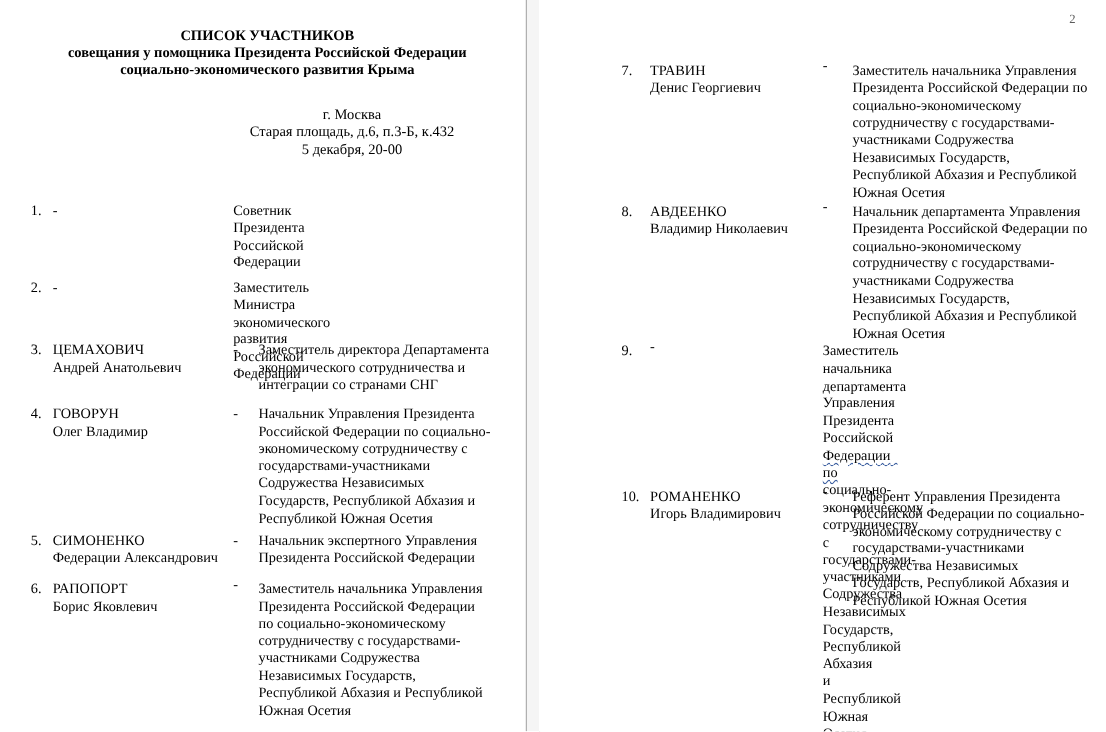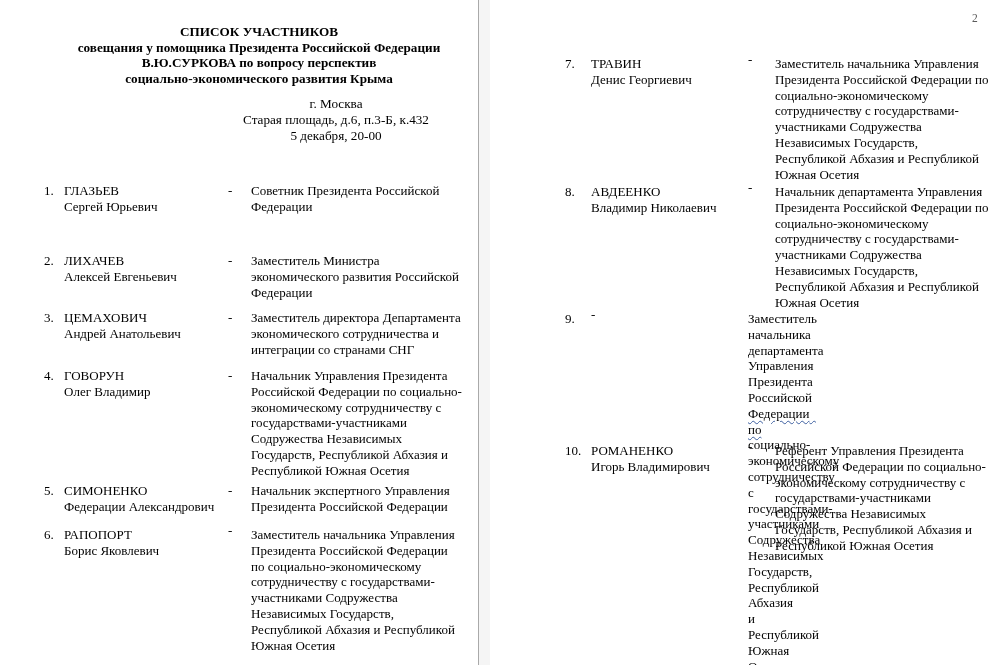--- a/index.html
+++ b/index.html
@@ -3,21 +3,21 @@
 <meta charset="utf-8">
 <style>
   html,body { margin:0; padding:0; background:#ffffff; }
   .screen {
     position:relative; width:1005px; height:665px;
     background:#ffffff; overflow:hidden;
     font-family:"Liberation Serif","DejaVu Serif",serif;
     color:#000000;
   }
   .page { position:absolute; top:0; height:665px; background:#ffffff; }
-  .page-left  { left:16px;   width:478px; }
+  .page-left  { left:0;   width:478px; }
   .page-right { left:490px; width:515px; }
   .page-gap {
     position:absolute; left:478px; top:0; width:13px; height:665px;
     background:#f5f5f5; box-sizing:border-box;
     border-left:1px solid #a9a9a9; border-right:1px solid #a9a9a9;
   }
 
   .doc-header {
     position:absolute; top:24px; left:14px; width:458px;
     text-align:center; font-weight:bold;
@@ -57,46 +57,37 @@
 </head>
 <body>
 
 <div class="screen">
 
   <div class="page page-left">
 
     <div class="doc-header">
       <div>СПИСОК УЧАСТНИКОВ</div>
       <div>совещания у помощника Президента Российской Федерации</div>
-      <div>В.Ю.СУРКОВА  по вопросу перспектив</div>
       <div>социально-экономического развития Крыма</div>
     </div>
 
     <div class="doc-meta">
       <div>г. Москва</div>
       <div>Старая площадь, д.6, п.3-Б, к.432</div>
       <div>5 декабря, 20-00</div>
     </div>
 
     <div class="row row-l" style="top:183px">
       <span class="num">1.</span>
-      <span class="name">
-        <div>ГЛАЗЬЕВ</div>
-        <div>Сергей Юрьевич</div>
-      </span>
       <span class="dash">-</span>
       <span class="desc">Советник Президента Российской Федерации</span>
     </div>
 
     <div class="row row-l" style="top:253px">
       <span class="num">2.</span>
-      <span class="name">
-        <div>ЛИХАЧЕВ</div>
-        <div>Алексей Евгеньевич</div>
-      </span>
       <span class="dash">-</span>
       <span class="desc">Заместитель Министра экономического развития Российской Федерации</span>
     </div>
 
     <div class="row row-l" style="top:310px">
       <span class="num">3.</span>
       <span class="name">
         <div>ЦЕМАХОВИЧ</div>
         <div>Андрей Анатольевич</div>
       </span>

